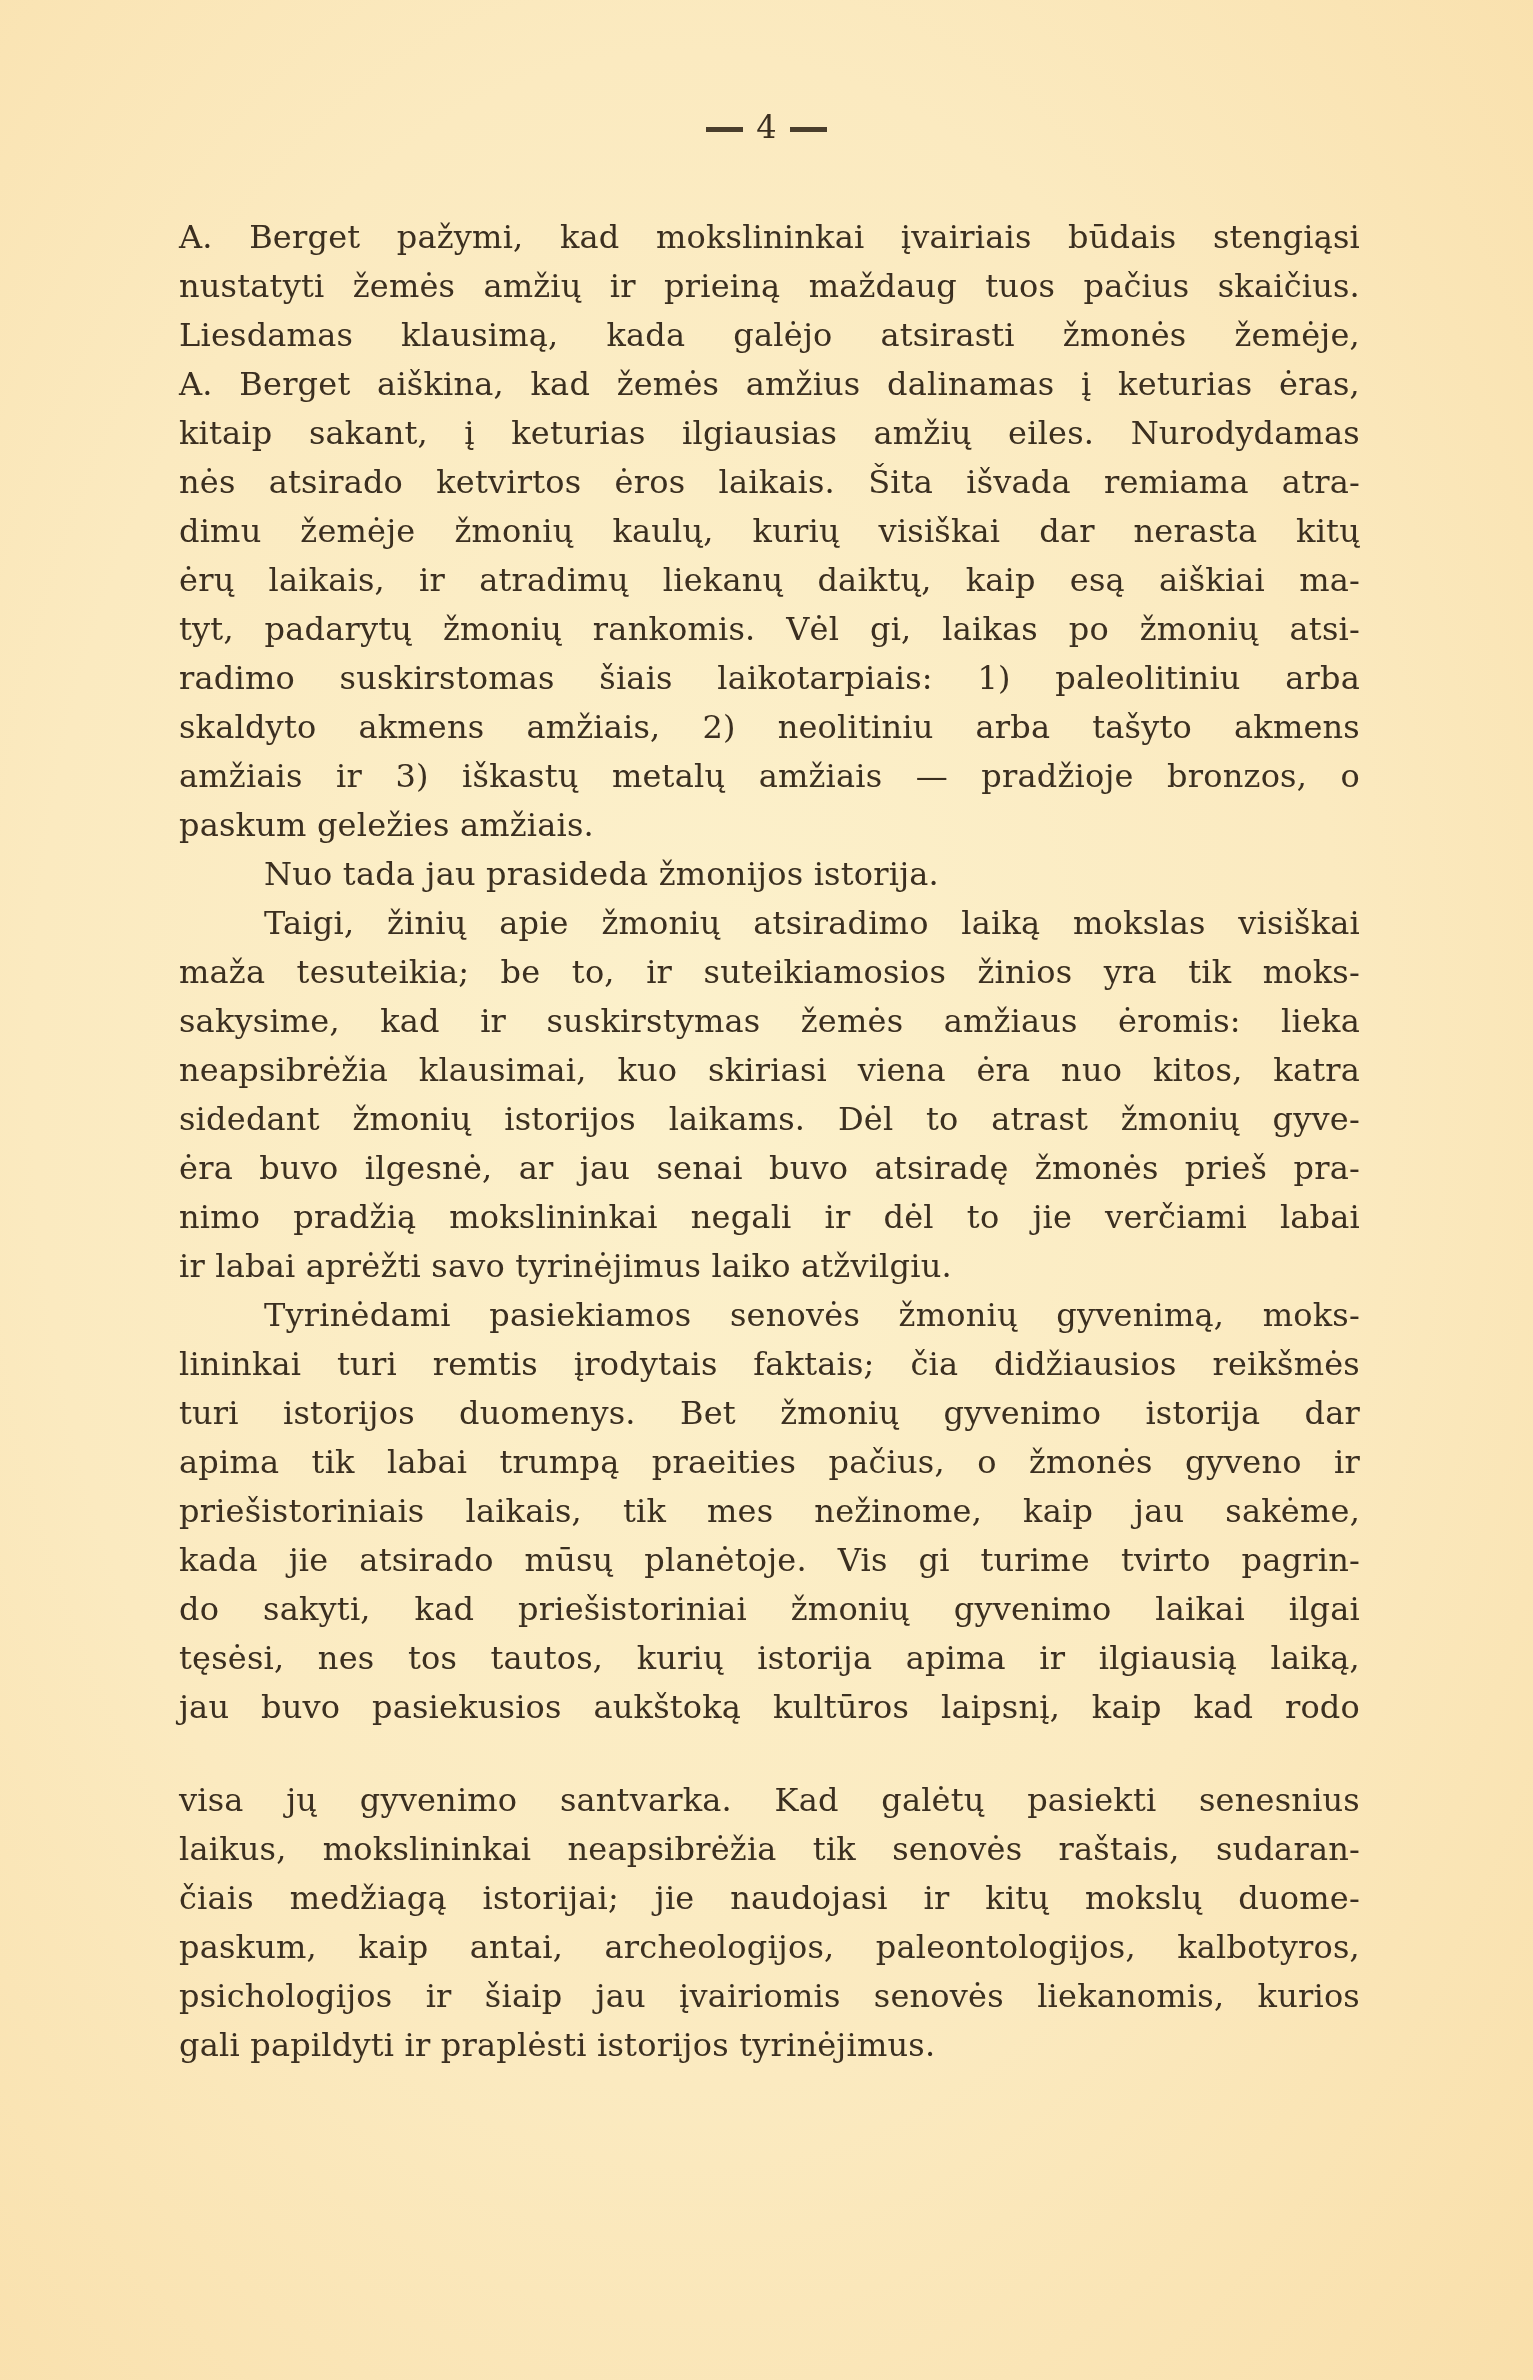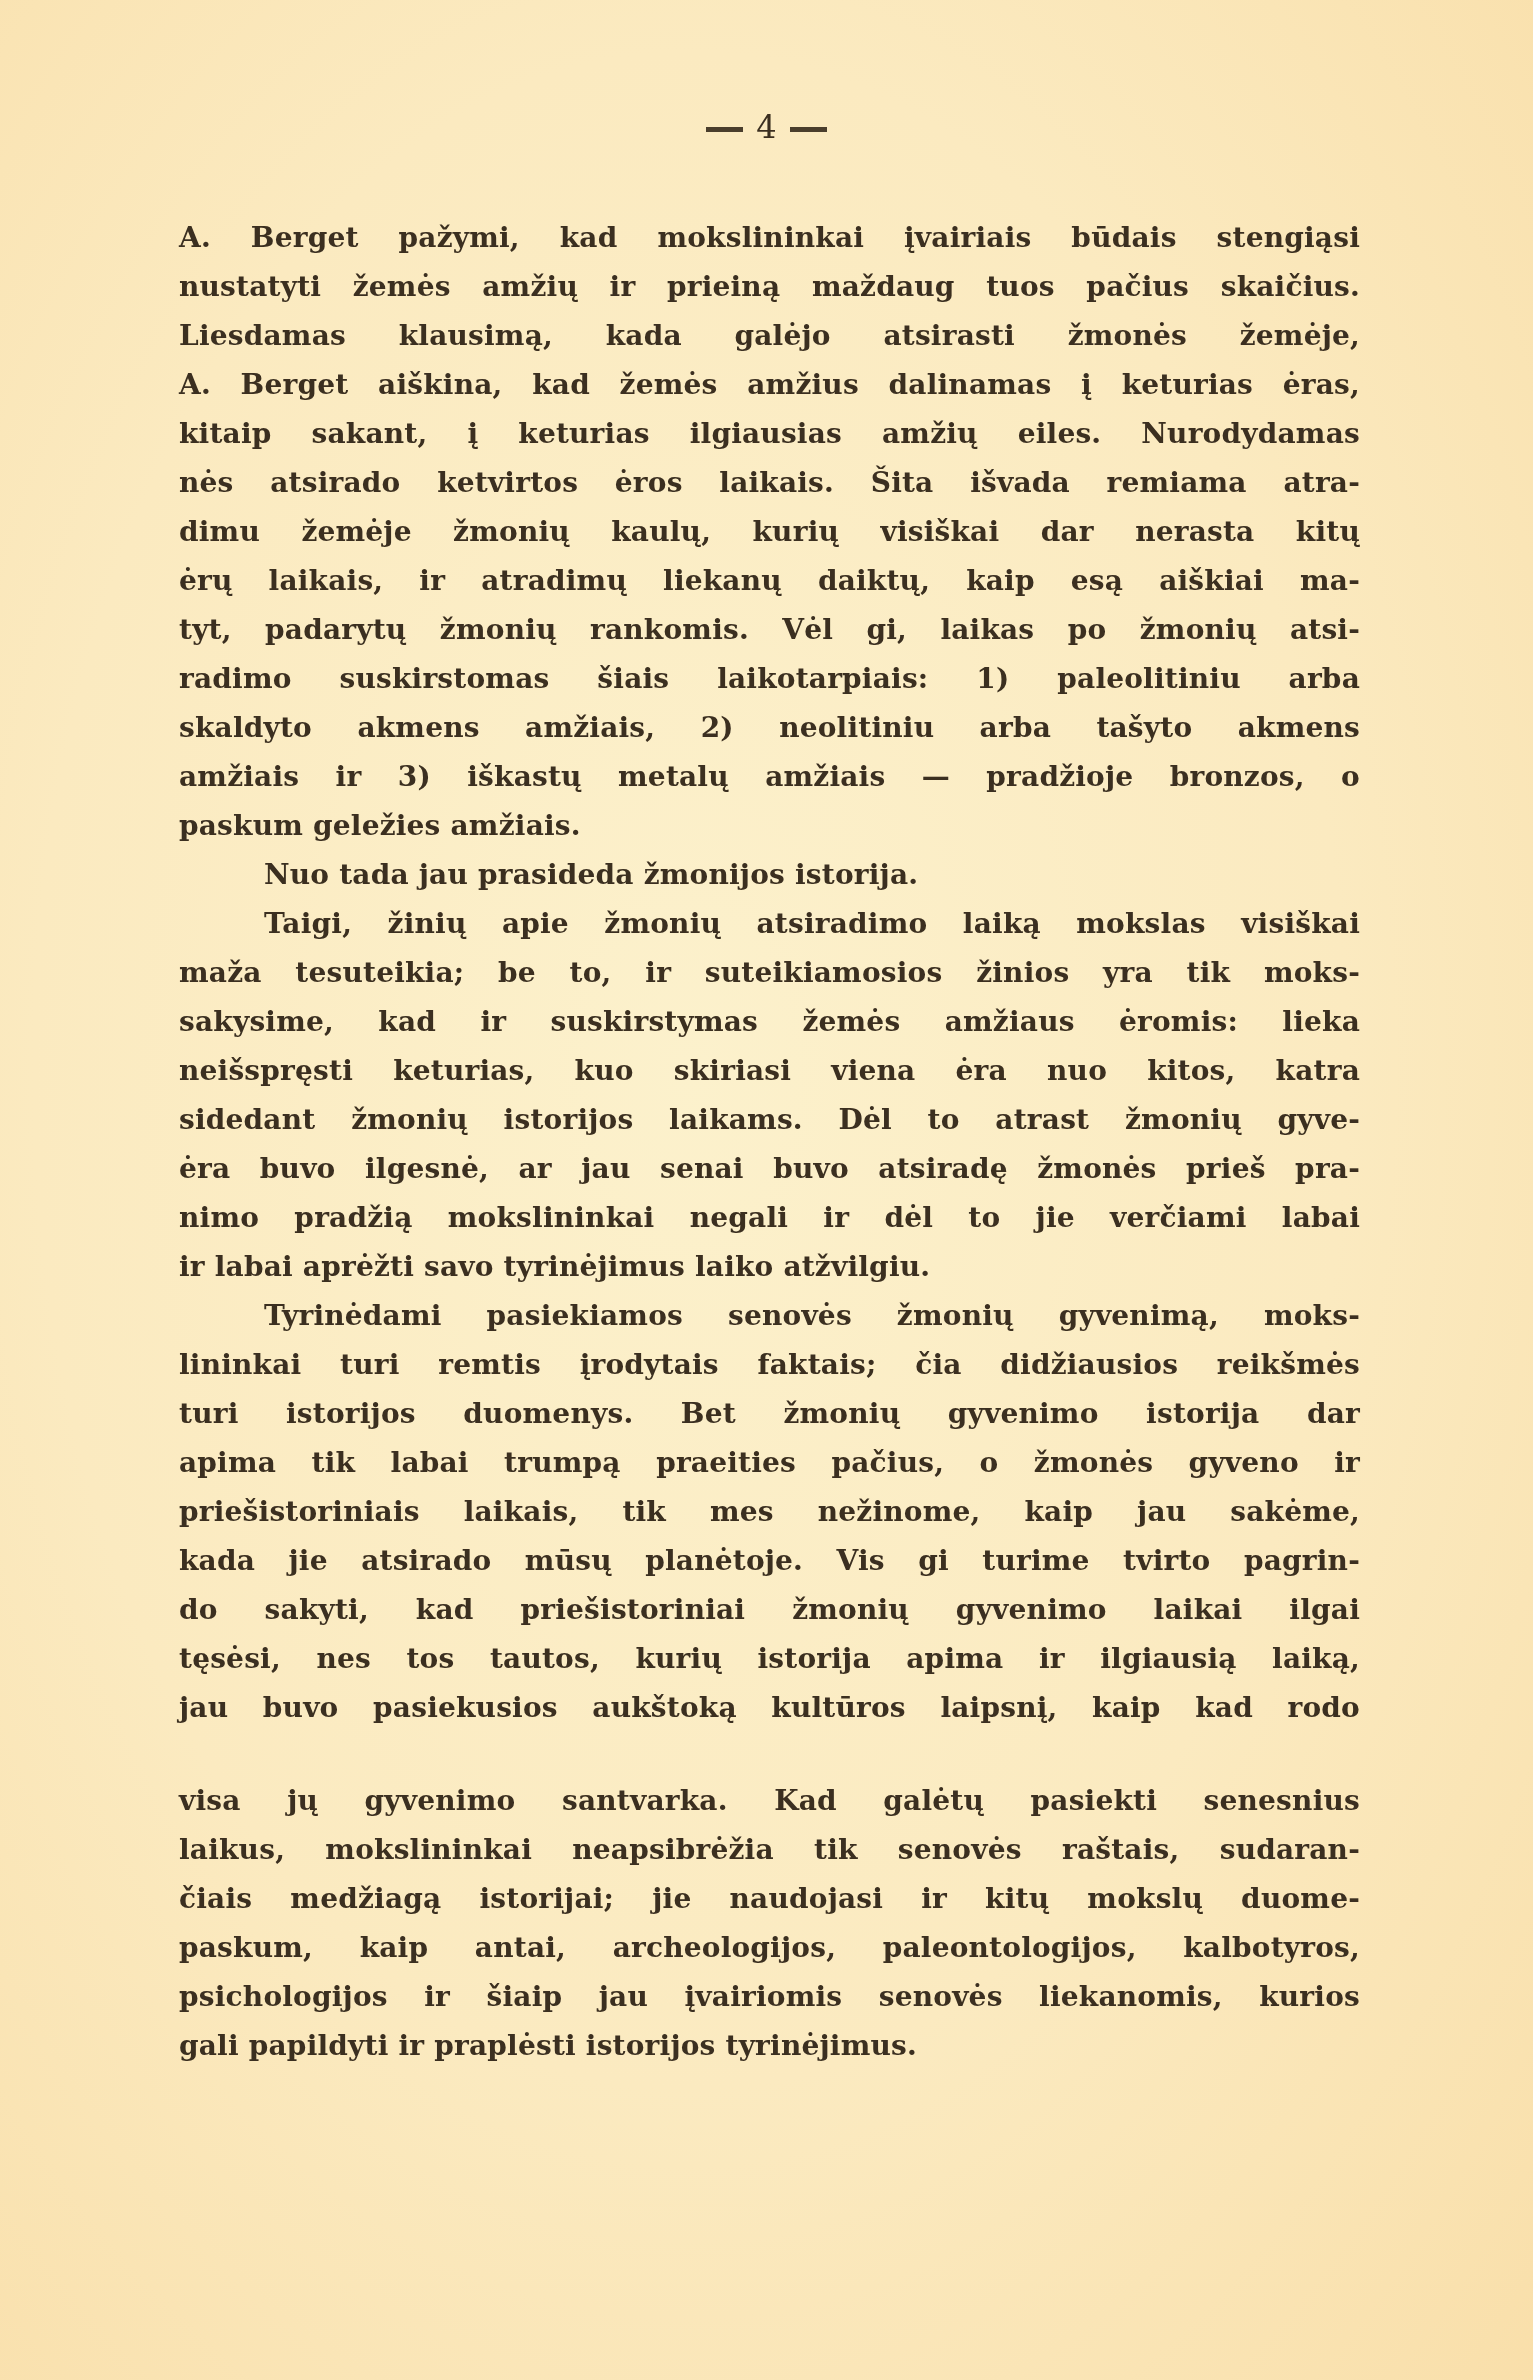--- a/index.html
+++ b/index.html
@@ -33,27 +33,26 @@
   .text-block {
     position: absolute;
     top: 213px;
     left: 179px;
     width: 1181px;
   }
   .line {
     display: block;
     height: 49px;
     line-height: 49px;
-    font-size: 28px;
+    font-size: 32px;
     white-space: nowrap;
     text-align: justify;
     text-align-last: justify;
     letter-spacing: 0.2px;
     overflow: visible;
-    font-weight: bold;
   }
   .line.last {
     text-align-last: left;
   }
   .line.indent {
     padding-left: 85px;
     box-sizing: border-box;
   }
 </style>
 </head>
@@ -79,21 +78,21 @@
       <span class="line" style="white-space: nowrap;">amžiais ir 3) iškastų metalų amžiais — pradžioje bronzos, o</span>
       <span class="line last" style="white-space: nowrap;">paskum geležies amžiais.</span>
     </div>
     <div>
       <span class="line indent last" style="white-space: nowrap;">Nuo tada jau prasideda žmonijos istorija.</span>
     </div>
     <div>
       <span class="line indent" style="white-space: nowrap;">Taigi, žinių apie žmonių atsiradimo laiką mokslas visiškai</span>
       <span class="line" style="white-space: nowrap;">maža tesuteikia; be to, ir suteikiamosios žinios yra tik moks-</span>
       <span class="line" style="white-space: nowrap;">sakysime, kad ir suskirstymas žemės amžiaus ėromis: lieka</span>
-      <span class="line" style="white-space: nowrap;">neišspręsti keturias, kuo skiriasi viena ėra nuo kitos, katra</span>
+      <span class="line" style="white-space: nowrap;">neapsibrėžia klausimai, kuo skiriasi viena ėra nuo kitos, katra</span>
       <span class="line" style="white-space: nowrap;">sidedant žmonių istorijos laikams. Dėl to atrast žmonių gyve-</span>
       <span class="line" style="white-space: nowrap;">ėra buvo ilgesnė, ar jau senai buvo atsiradę žmonės prieš pra-</span>
       <span class="line" style="white-space: nowrap;">nimo pradžią mokslininkai negali ir dėl to jie verčiami labai</span>
       <span class="line last" style="white-space: nowrap;">ir labai aprėžti savo tyrinėjimus laiko atžvilgiu.</span>
     </div>
     <div>
       <span class="line indent" style="white-space: nowrap;">Tyrinėdami pasiekiamos senovės žmonių gyvenimą, moks-</span>
       <span class="line" style="white-space: nowrap;">lininkai turi remtis įrodytais faktais; čia didžiausios reikšmės</span>
       <span class="line" style="white-space: nowrap;">turi istorijos duomenys. Bet žmonių gyvenimo istorija dar</span>
       <span class="line" style="white-space: nowrap;">apima tik labai trumpą praeities pačius, o žmonės gyveno ir</span>

